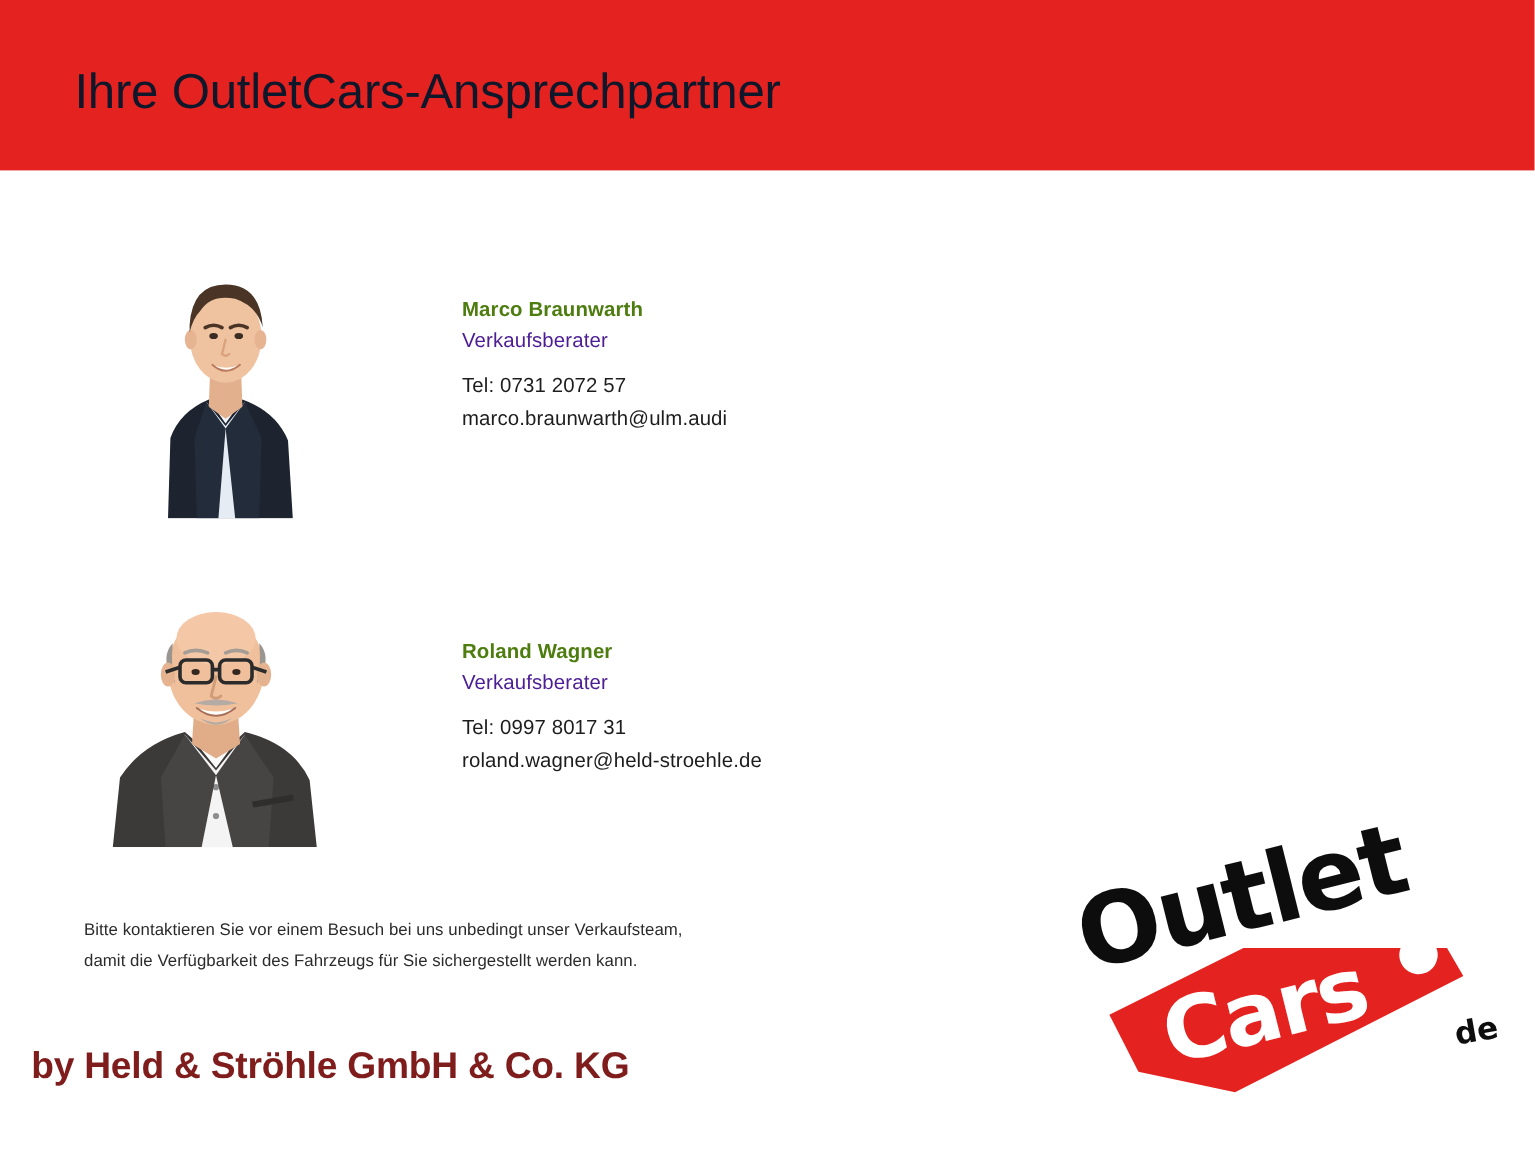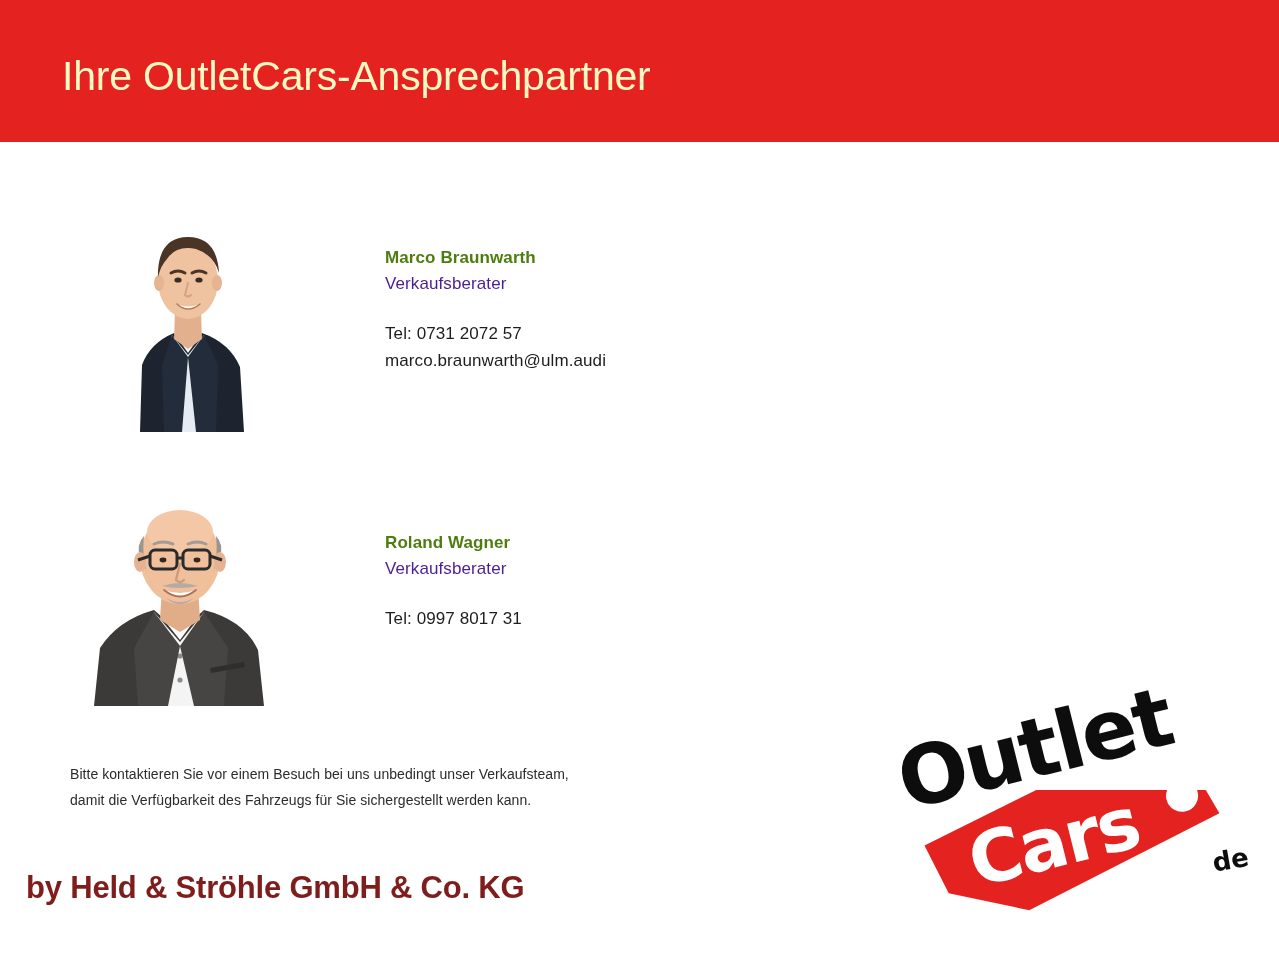--- a/index.html
+++ b/index.html
@@ -25,21 +25,21 @@
     height: 142px;
     background: #e42320;
   }
   .header-title {
     position: absolute;
     left: 62px;
     top: 52px;
     font-size: 41px;
     line-height: 48px;
     font-weight: 400;
-    color: #fef9c3;
+    color: #0f172a;
     letter-spacing: -0.2px;
     white-space: nowrap;
   }
 
   
   .contact-block {
     position: absolute;
   }
   .contact-1 { left: 0; top: 215px; }
   .contact-2 { left: 0; top: 500px; }
@@ -71,21 +71,21 @@
     letter-spacing: 0.1px;
   }
   .person-role {
     font-size: 17px;
     font-weight: 400;
     color: #4c1d95;
     line-height: 27px;
     letter-spacing: 0.1px;
   }
   .contact-lines {
-    margin-top: 23px;
+    margin-top: 11px;
   }
   .contact-line {
     font-size: 17px;
     font-weight: 400;
     color: #1d1d1d;
     line-height: 27px;
     letter-spacing: 0.1px;
   }
 
   
@@ -277,20 +277,21 @@
 
         <path d="M94 98 Q108 110 122 98 Q108 106 94 98 Z" fill="#b3aba4"></path>
       </svg>
     </div>
 
     <div class="contact-text">
       <div class="person-name">Roland Wagner</div>
       <div class="person-role">Verkaufsberater</div>
       <div class="contact-lines">
         <div class="contact-line">Tel: 0997 8017 31</div>
+        <div class="contact-line">roland.wagner@held-stroehle.de</div>
       </div>
     </div>
   </div>
 
   <div class="note">
     <span class="note-line">Bitte kontaktieren Sie vor einem Besuch bei uns unbedingt unser Verkaufsteam,</span>
     <span class="note-line">damit die Verfügbarkeit des Fahrzeugs für Sie sichergestellt werden kann.</span>
   </div>
 
   <div class="company">by Held &amp; Ströhle GmbH &amp; Co. KG</div>

